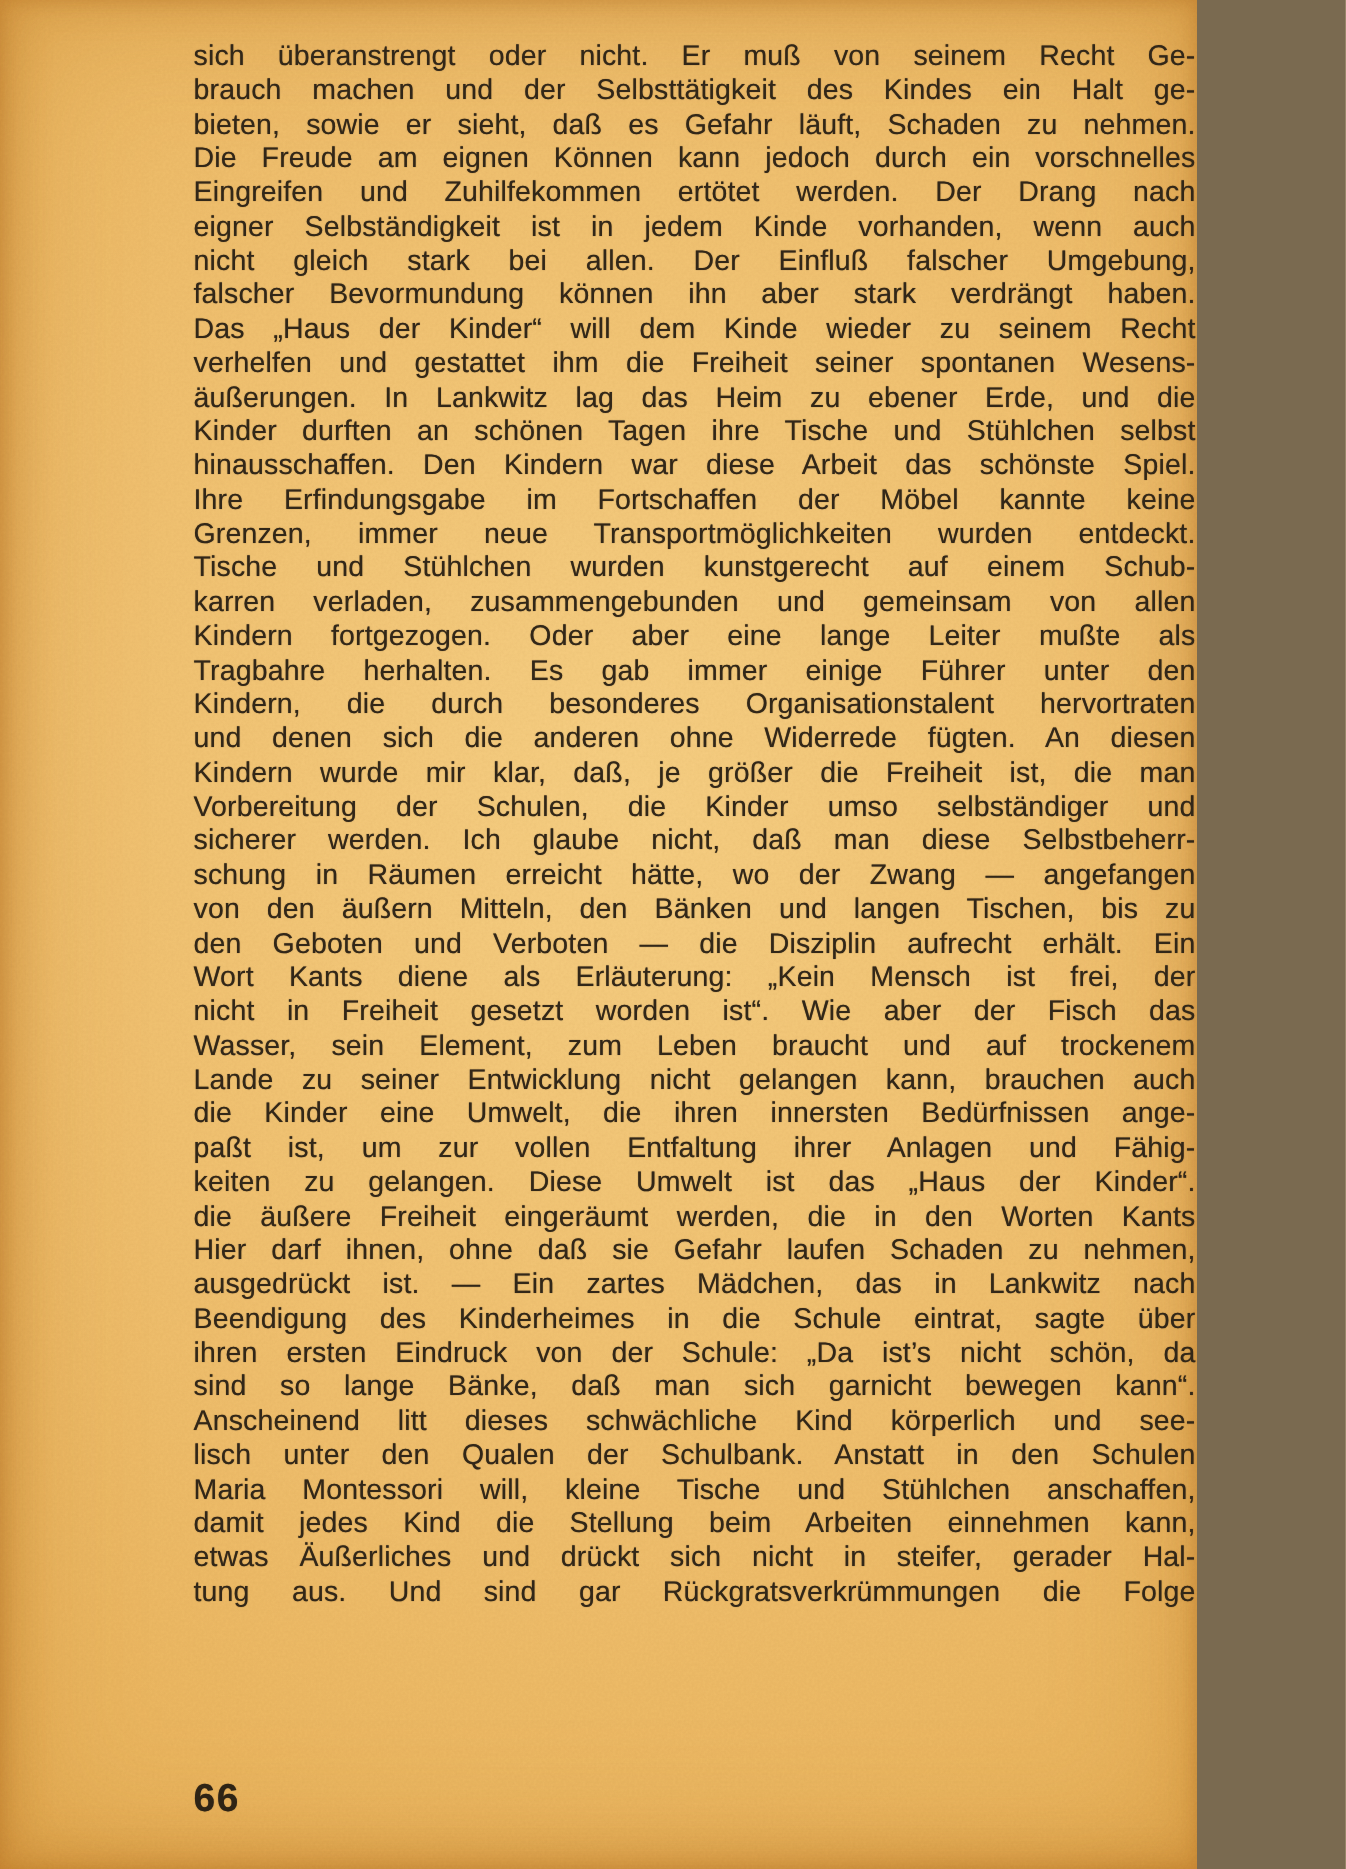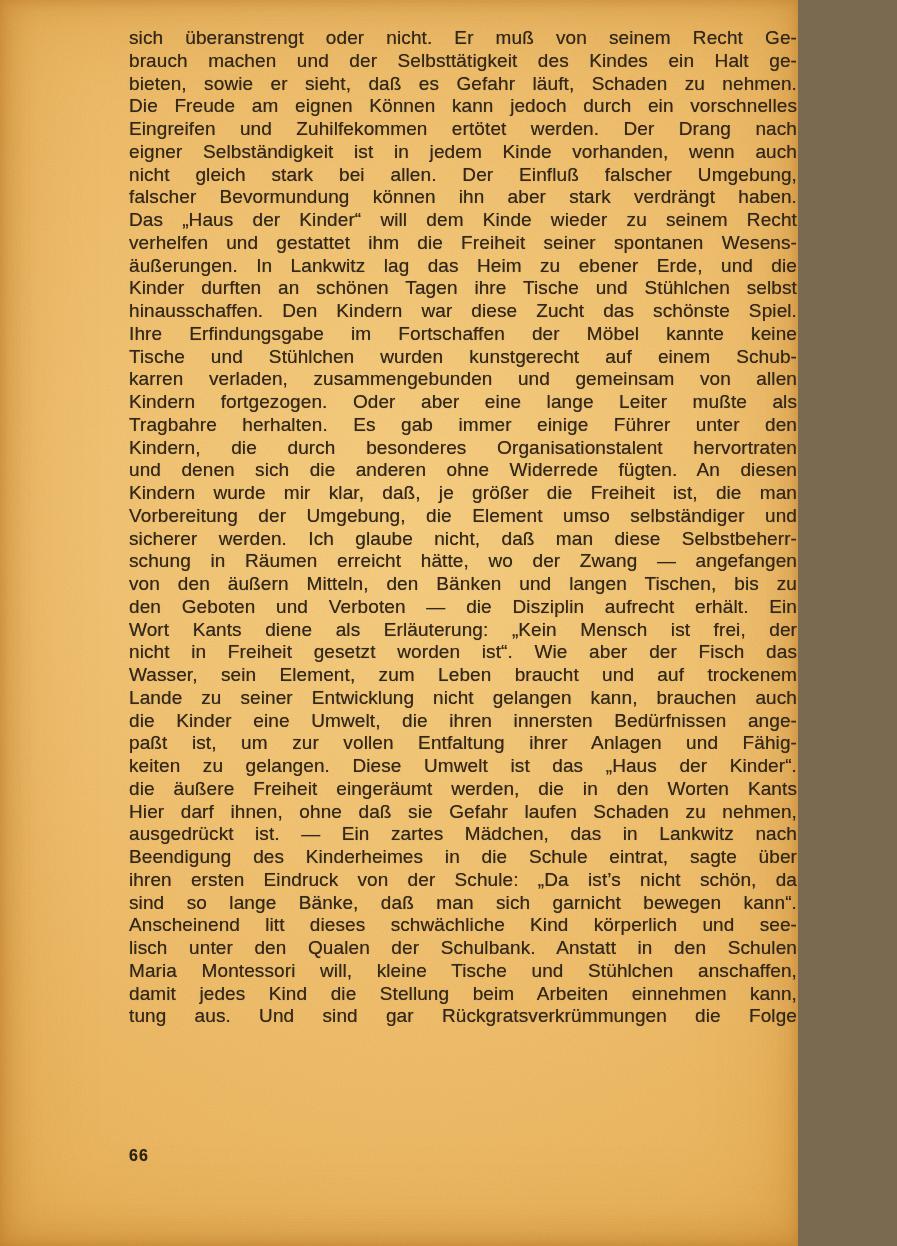--- a/index.html
+++ b/index.html
@@ -49,23 +49,23 @@
   .line {
     text-align: justify;
     text-align-last: justify;
     white-space: normal;
     height: 22.76px;
     overflow: visible;
   }
   .page-number {
     position: absolute;
     left: 129px;
-    top: 1147px;
+    top: 1183px;
     color: #2e2415;
-    font-size: 16px;
+    font-size: 26px;
     font-weight: 600;
     letter-spacing: 1px;
     text-shadow: 0 0 0.7px rgba(46,36,21,0.65);
   }
 </style>
 </head>
 <body>
 
 <div class="page">
 
@@ -83,30 +83,31 @@
       <div class="line">bieten, sowie er sieht, daß es Gefahr läuft, Schaden zu nehmen.</div>
       <div class="line">Die Freude am eignen Können kann jedoch durch ein vorschnelles</div>
       <div class="line">Eingreifen und Zuhilfekommen ertötet werden.  Der Drang nach</div>
       <div class="line">eigner Selbständigkeit ist in jedem Kinde vorhanden, wenn auch</div>
       <div class="line">nicht gleich stark bei allen.  Der Einfluß falscher Umgebung,</div>
       <div class="line">falscher Bevormundung können ihn aber stark verdrängt haben.</div>
       <div class="line">Das „Haus der Kinder“ will dem Kinde wieder zu seinem Recht</div>
       <div class="line">verhelfen und gestattet ihm die Freiheit seiner spontanen Wesens-</div>
       <div class="line">äußerungen.  In Lankwitz lag das Heim zu ebener Erde, und die</div>
       <div class="line">Kinder durften an schönen Tagen ihre Tische und Stühlchen selbst</div>
-      <div class="line">hinausschaffen.  Den Kindern war diese Zucht das schönste Spiel.</div>
+      <div class="line">hinausschaffen.  Den Kindern war diese Arbeit das schönste Spiel.</div>
       <div class="line">Ihre Erfindungsgabe im Fortschaffen der Möbel kannte keine</div>
+      <div class="line">Grenzen, immer neue Transportmöglichkeiten wurden entdeckt.</div>
       <div class="line">Tische und Stühlchen wurden kunstgerecht auf einem Schub-</div>
       <div class="line">karren verladen, zusammengebunden und gemeinsam von allen</div>
       <div class="line">Kindern fortgezogen.  Oder aber eine lange Leiter mußte als</div>
       <div class="line">Tragbahre herhalten.  Es gab immer einige Führer unter den</div>
       <div class="line">Kindern, die durch besonderes Organisationstalent hervortraten</div>
       <div class="line">und denen sich die anderen ohne Widerrede fügten.  An diesen</div>
       <div class="line">Kindern wurde mir klar, daß, je größer die Freiheit ist, die man</div>
-      <div class="line">Vorbereitung der Umgebung, die Element umso selbständiger und</div>
+      <div class="line">Vorbereitung der Schulen, die Kinder umso selbständiger und</div>
       <div class="line">sicherer werden.  Ich glaube nicht, daß man diese Selbstbeherr-</div>
       <div class="line">schung in Räumen erreicht hätte, wo der Zwang — angefangen</div>
       <div class="line">von den äußern Mitteln, den Bänken und langen Tischen, bis zu</div>
       <div class="line">den Geboten und Verboten — die Disziplin aufrecht erhält.  Ein</div>
       <div class="line">Wort Kants diene als Erläuterung: „Kein Mensch ist frei, der</div>
       <div class="line">nicht in Freiheit gesetzt worden ist“.  Wie aber der Fisch das</div>
       <div class="line">Wasser, sein Element, zum Leben braucht und auf trockenem</div>
       <div class="line">Lande zu seiner Entwicklung nicht gelangen kann, brauchen auch</div>
       <div class="line">die Kinder eine Umwelt, die ihren innersten Bedürfnissen ange-</div>
       <div class="line">paßt ist, um zur vollen Entfaltung ihrer Anlagen und Fähig-</div>
@@ -114,18 +115,19 @@
       <div class="line">die äußere Freiheit eingeräumt werden, die in den Worten Kants</div>
       <div class="line">Hier darf ihnen, ohne daß sie Gefahr laufen Schaden zu nehmen,</div>
       <div class="line">ausgedrückt ist. — Ein zartes Mädchen, das in Lankwitz nach</div>
       <div class="line">Beendigung des Kinderheimes in die Schule eintrat, sagte über</div>
       <div class="line">ihren ersten Eindruck von der Schule: „Da ist’s nicht schön, da</div>
       <div class="line">sind so lange Bänke, daß man sich garnicht bewegen kann“.</div>
       <div class="line">Anscheinend litt dieses schwächliche Kind körperlich und see-</div>
       <div class="line">lisch unter den Qualen der Schulbank.  Anstatt in den Schulen</div>
       <div class="line">Maria Montessori will, kleine Tische und Stühlchen anschaffen,</div>
       <div class="line">damit jedes Kind die Stellung beim Arbeiten einnehmen kann,</div>
+      <div class="line">etwas Äußerliches und drückt sich nicht in steifer, gerader Hal-</div>
       <div class="line">tung aus.  Und sind gar Rückgratsverkrümmungen die Folge</div>
     </main>
 
   <div class="page-number">66</div>
 
 </div>
 
 </body></html>

